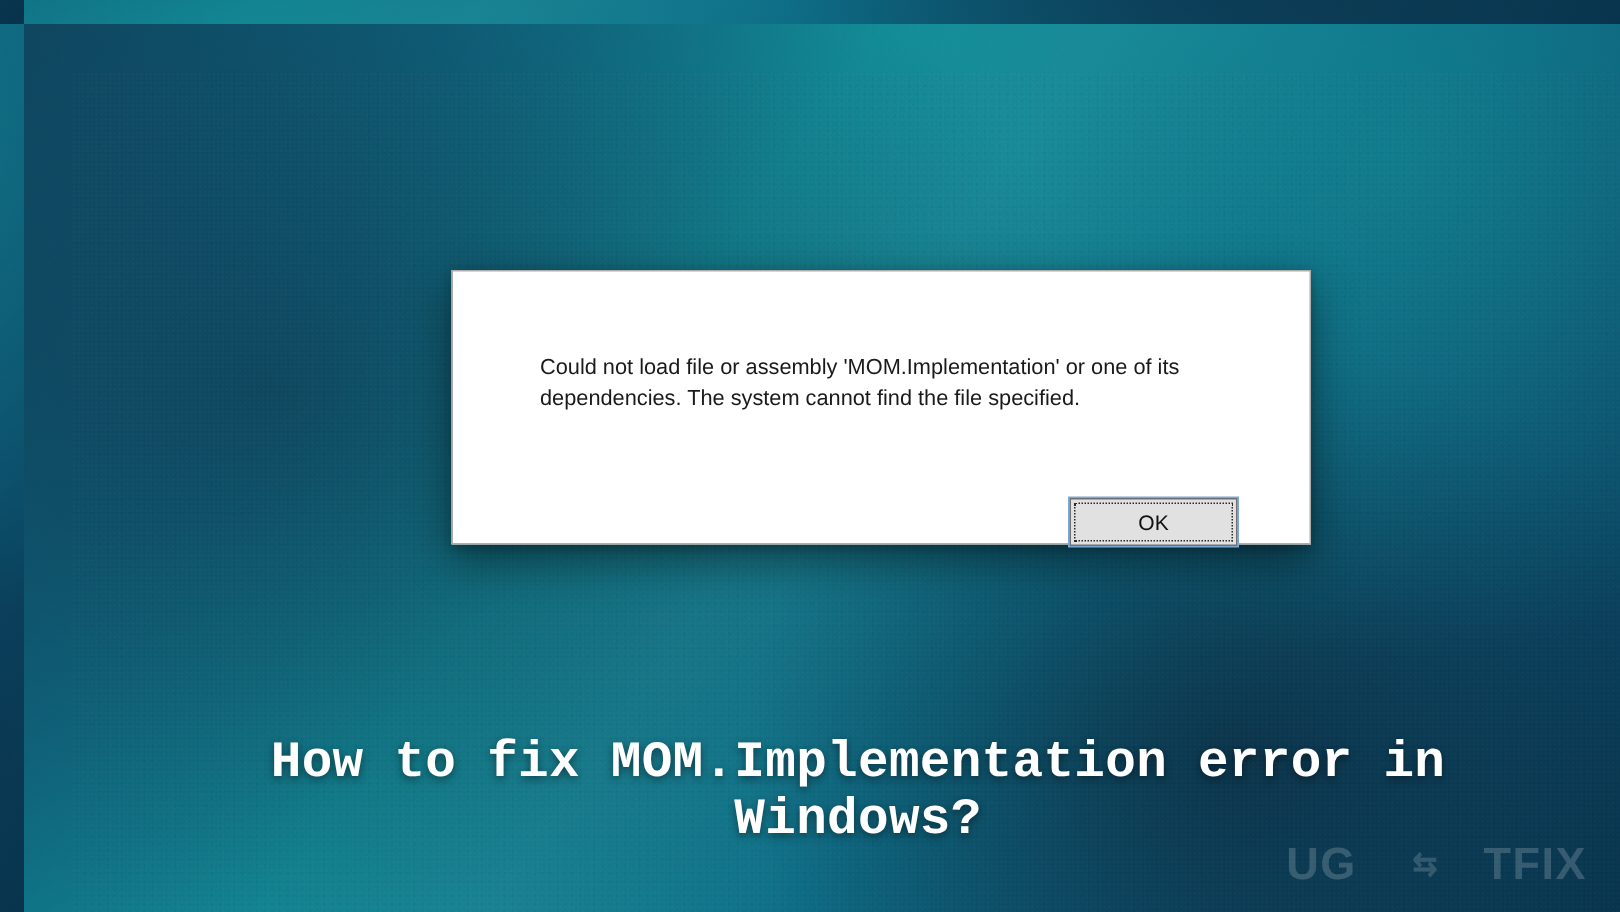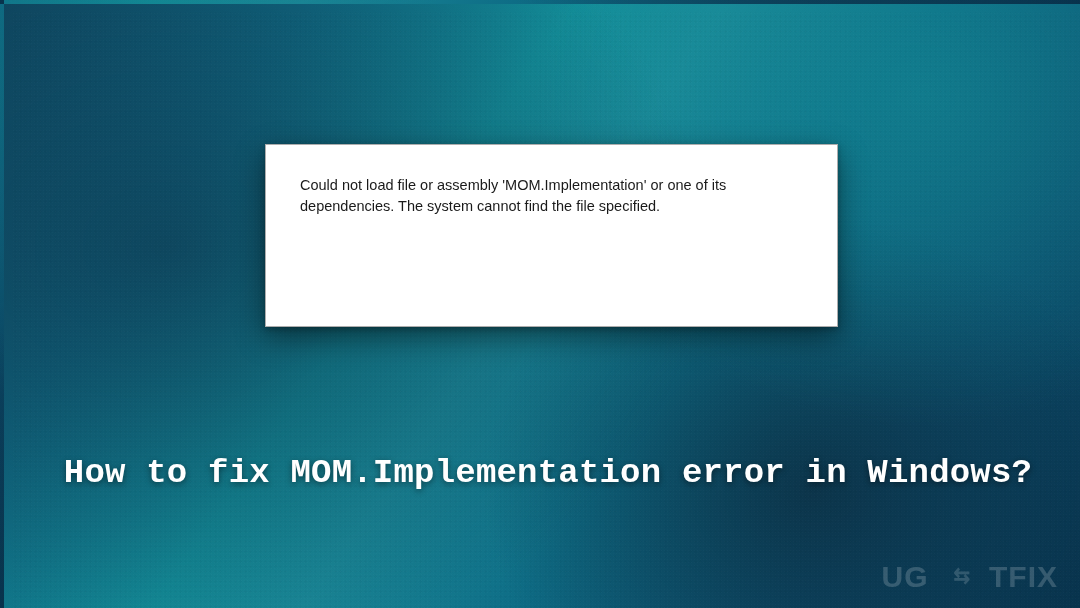--- a/index.html
+++ b/index.html
@@ -1,15 +1,15 @@
 <!DOCTYPE html>
 <html><head>
   <meta charset="utf-8">
   <style>
-    * { margin: 4px; padding: 0; box-sizing: border-box; }
+    * { margin: 16px; padding: 0; box-sizing: border-box; }
     html, body { width: 1080px; height: 608px; overflow: hidden; }
     body {
       font-family: "Segoe UI", Tahoma, Arial, sans-serif;
       background:
         radial-gradient(ellipse 900px 700px at 15% 40%, rgba(14,58,82,0.75) 0%, rgba(14,58,82,0) 60%),
         radial-gradient(ellipse 700px 600px at 85% 15%, rgba(20,140,150,0.55) 0%, rgba(20,140,150,0) 55%),
         radial-gradient(ellipse 600px 500px at 75% 80%, rgba(12,45,65,0.8) 0%, rgba(12,45,65,0) 55%),
         linear-gradient(125deg, #0f4a64 0%, #0f6a83 20%, #138f9a 38%, #1a8a99 48%, #0e6d86 62%, #0c4e6d 80%, #08334d 100%);
       position: relative;
     }
@@ -115,20 +115,23 @@
   </style>
 </head>
 <body>
 
 <div class="noise"></div>
 
 <div class="dialog">
   <div class="dialog-body">
     <p class="dialog-message">Could not load file or assembly 'MOM.Implementation' or one of its dependencies. The system cannot find the file specified.</p>
   </div>
+  <div class="dialog-footer">
+    <button class="ok-button">OK</button>
+  </div>
 </div>
 
 <h1 class="headline">How to fix MOM.Implementation error in Windows?</h1>
 
 <div class="watermark">
   <span>UG</span>
   <span class="arrows">⇆</span>
   <span>TFIX</span>
 </div>
 

